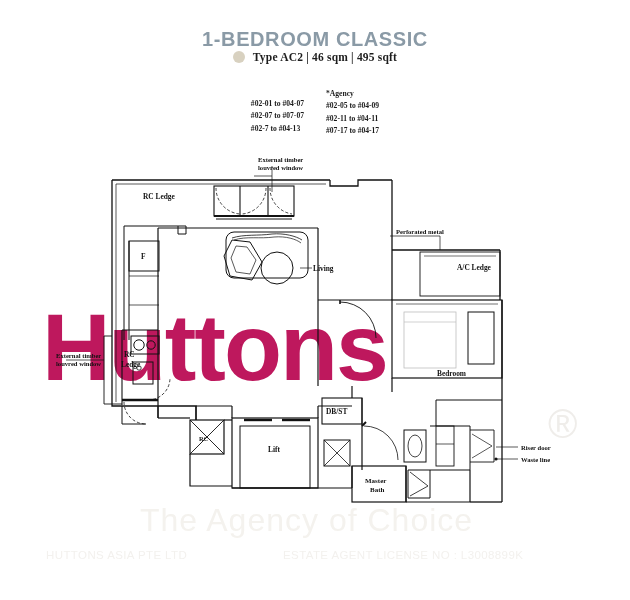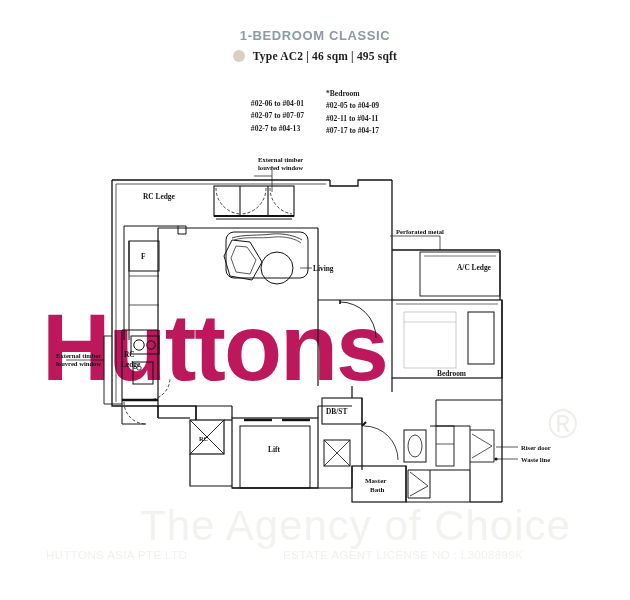--- a/index.html
+++ b/index.html
@@ -9,28 +9,28 @@
     font-family:"Liberation Serif", serif;
     position:relative;
     overflow:hidden;
   }
   
   #header{position:absolute;left:0;top:0;width:630px;}
   #title{
     text-align:center;
     font-family:"Liberation Sans", sans-serif;
     font-weight:bold;
-    font-size:13px;
+    font-size:20px;
     letter-spacing:.6px;
     color:#8a9aa6;
     margin-top:28px;
   }
   #subtitle-row{
     display:flex;justify-content:center;align-items:center;
-    margin-top:7px;
+    margin-top:0;
   }
   #type-dot{
     width:12px;height:12px;border-radius:50%;
     background:#d8d1c0;
     margin-right:8px;
     display:inline-block;
   }
   #subtitle{
     font-family:"Liberation Serif", serif;
     font-weight:bold;font-size:11.5px;color:#1d1d1d;
@@ -57,21 +57,21 @@
     letter-spacing:-2px;line-height:1;
   }
   #wm-reg{
     left:548px;top:402px;
     font-family:"Liberation Sans", sans-serif;
     font-size:40px;color:#efedea;
   }
   #wm-tagline{
     left:140px;top:502px;
     font-family:"Liberation Sans", sans-serif;
-    font-size:42px;color:#f4f2ee;letter-spacing:1px;
+    font-size:32px;color:#f4f2ee;letter-spacing:1px;
   }
   #wm-company{
     left:46px;top:549px;
     font-family:"Liberation Sans", sans-serif;
     font-size:11.5px;color:#f3f1ee;letter-spacing:.4px;
   }
   #wm-license{
     left:283px;top:549px;
     font-family:"Liberation Sans", sans-serif;
     font-size:11.5px;color:#f3f1ee;letter-spacing:.4px;
@@ -91,26 +91,26 @@
 <div id="header">
   <div id="title">1-BEDROOM CLASSIC</div>
   <div id="subtitle-row">
     <span id="type-dot"></span>
     <span id="subtitle">Type AC2  |  46 sqm  |  495 sqft</span>
   </div>
 </div>
 
 <div id="units">
   <div class="unit-col left">
-    <div>#02-06 to #04-01</div>
+    <div>#02-01 to #04-07</div>
     <div>#02-07 to #07-07</div>
     <div>#02-7 to #04-13</div>
   </div>
   <div class="unit-col">
-    <div class="mirror-head">*Bedroom</div>
+    <div class="mirror-head">*Agency</div>
     <div>#02-05 to #04-09</div>
     <div>#02-11 to #04-11</div>
     <div>#07-17 to #04-17</div>
   </div>
 </div>
 
 <div id="plan">
 <svg width="630" height="600" viewBox="0 0 630 600" xmlns="http://www.w3.org/2000/svg">
   <g fill="none" stroke="#111" stroke-width="1.1" shape-rendering="geometricPrecision">
 

